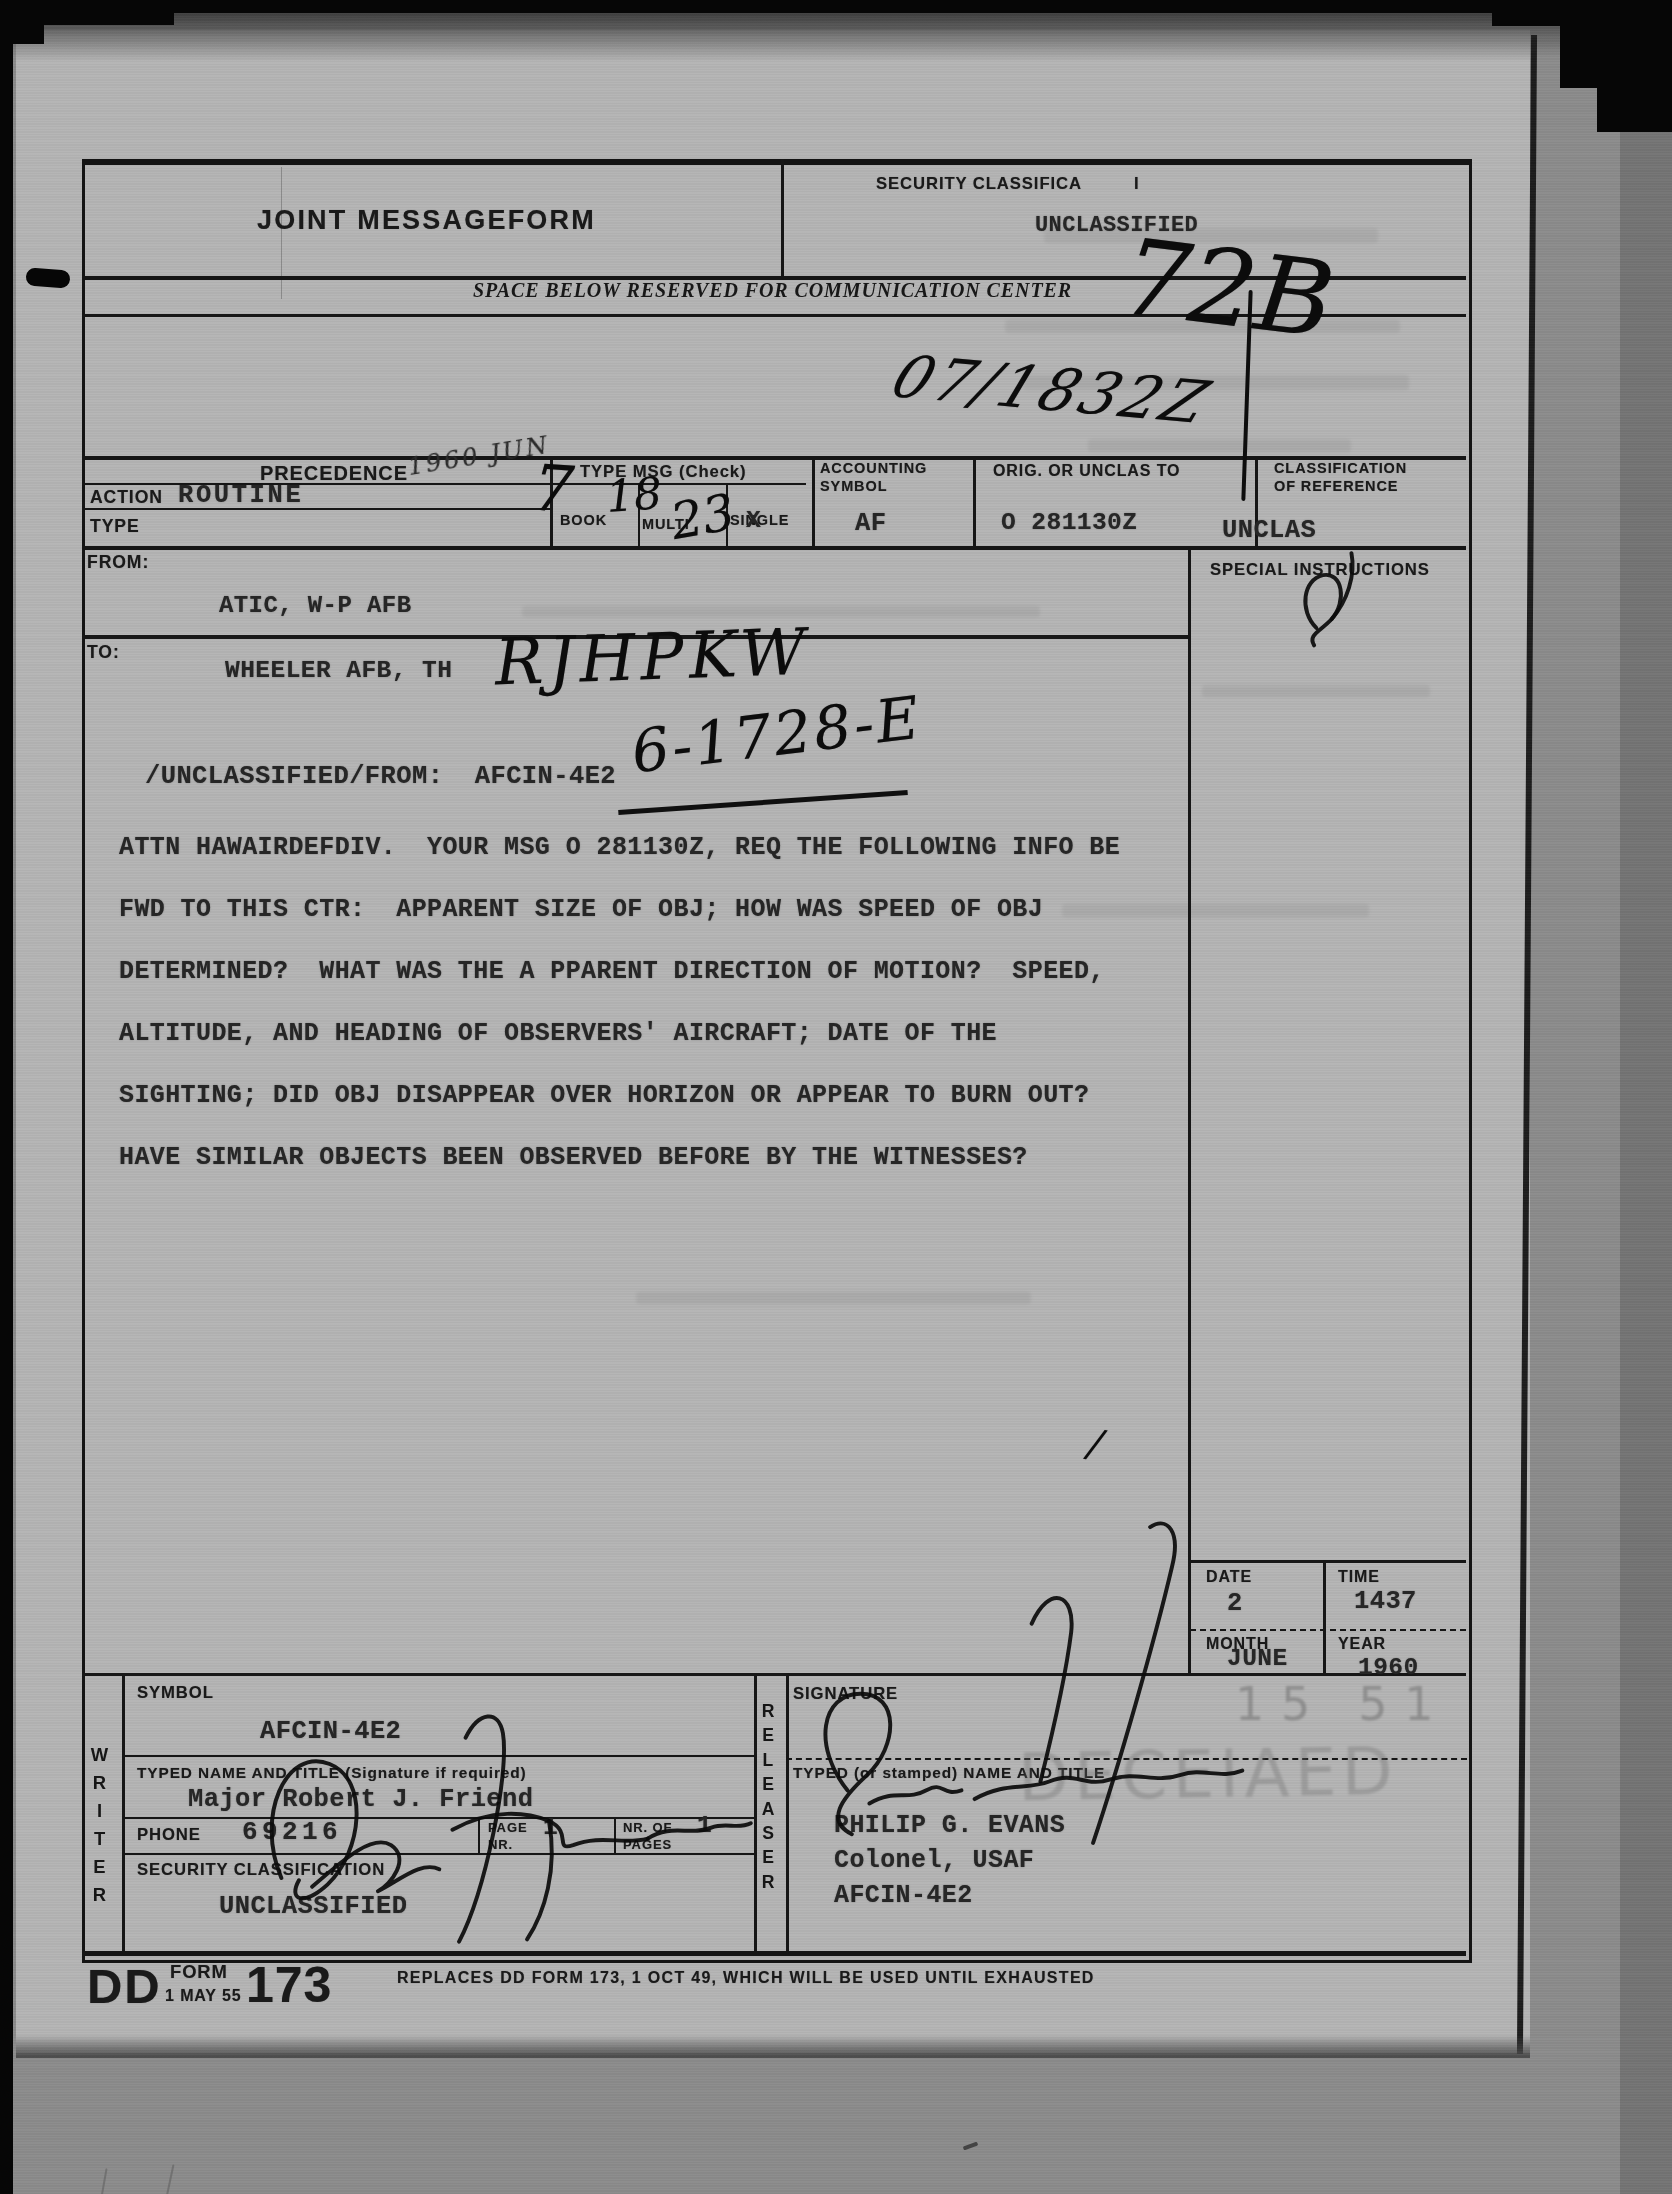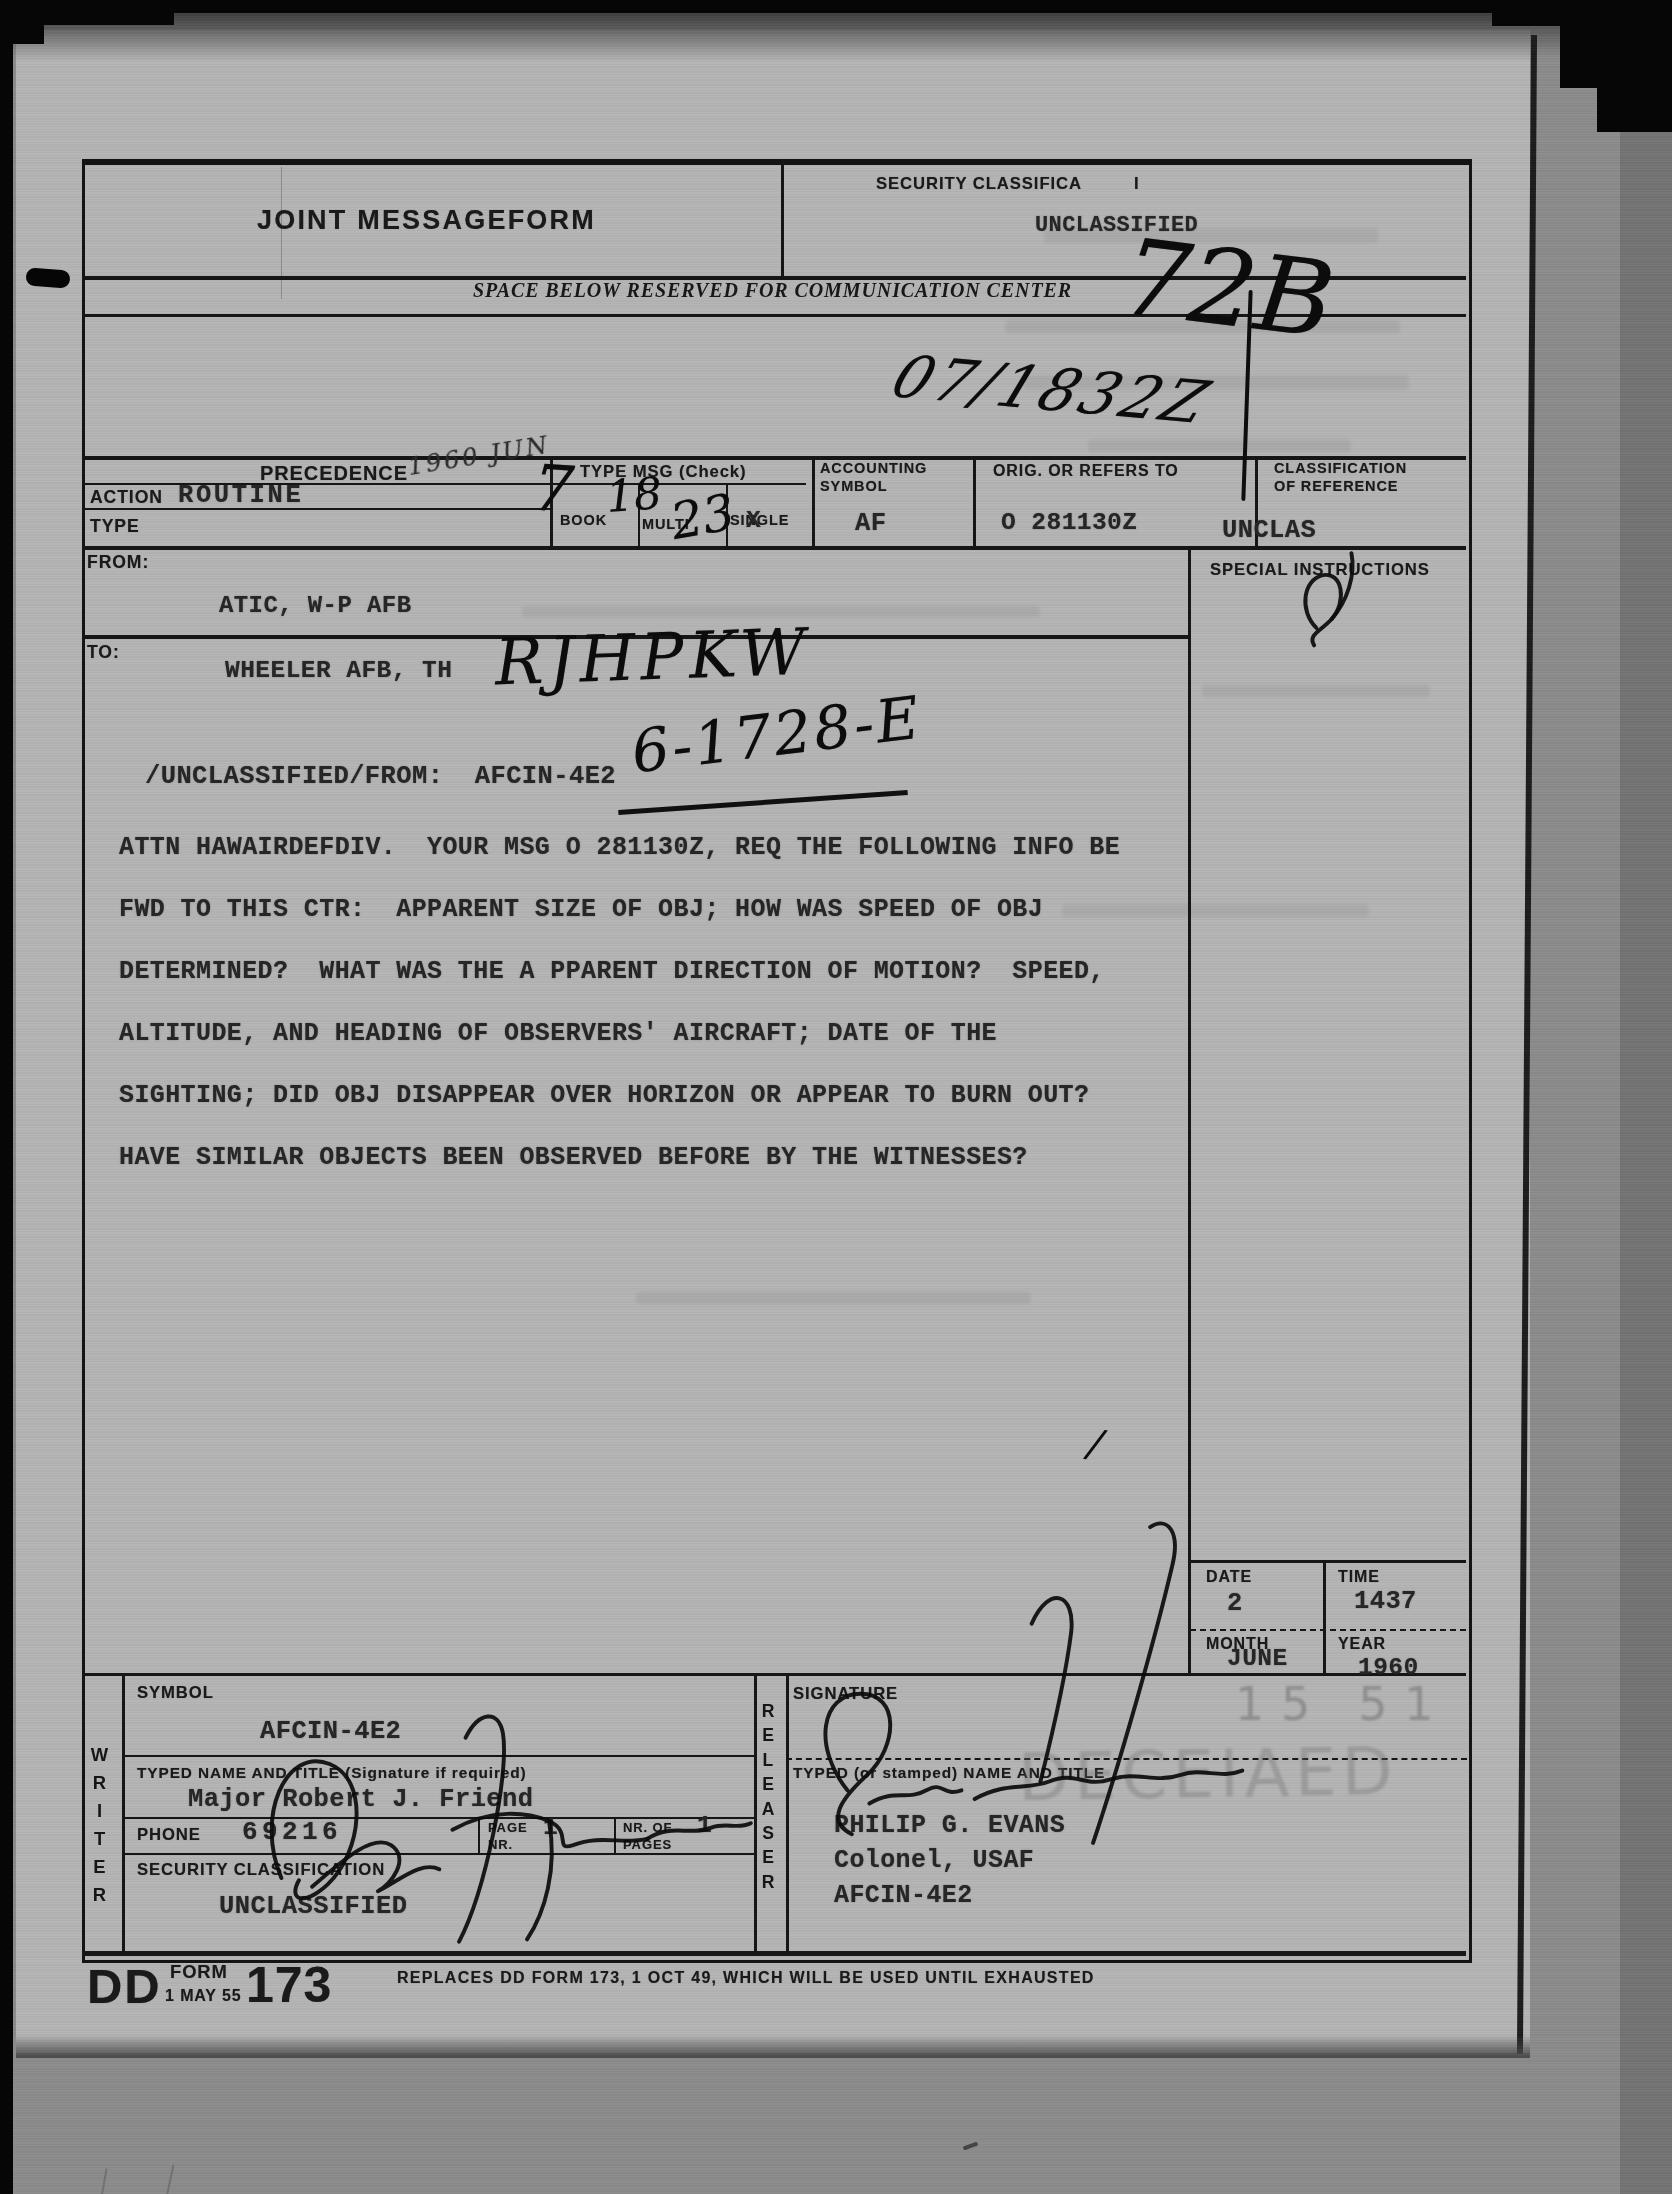--- a/index.html
+++ b/index.html
@@ -98,21 +98,21 @@
   <div class="a lbl" style="left:257px;top:205px;font-size:27px;letter-spacing:2.2px;">JOINT MESSAGEFORM</div>
   <div class="a lbl" style="left:876px;top:174px;font-size:16.7px;">SECURITY CLASSIFICA</div>
   <div class="a lbl" style="left:1134px;top:174px;font-size:16.7px;">I</div>
   <div class="a mono" style="left:1035px;top:213px;font-size:22px;">UNCLASSIFIED</div>
   <div class="a serifital" style="left:473px;top:279px;font-size:20px;letter-spacing:0.9px;">SPACE BELOW RESERVED FOR COMMUNICATION CENTER</div>
 
   <div class="a lbl" style="left:260px;top:462px;font-size:20px;">PRECEDENCE</div>
   <div class="a lbl" style="left:580px;top:462px;font-size:16.7px;">TYPE MSG (Check)</div>
   <div class="a lbl" style="left:820px;top:459px;font-size:14.5px;line-height:18.4px;">ACCOUNTING
 SYMBOL</div>
-  <div class="a lbl" style="left:993px;top:462px;font-size:16px;">ORIG. OR REFERS TO</div>
+  <div class="a lbl" style="left:993px;top:462px;font-size:16px;">ORIG. OR UNCLAS TO</div>
   <div class="a lbl" style="left:1274px;top:459px;font-size:14.5px;line-height:18.4px;">CLASSIFICATION
 OF REFERENCE</div>
   <div class="a lbl" style="left:90px;top:487px;font-size:17.6px;">ACTION</div>
   <div class="a lbl" style="left:90px;top:516px;font-size:17.6px;">TYPE</div>
   <div class="a lbl" style="left:560px;top:512px;font-size:14.5px;">BOOK</div>
   <div class="a lbl" style="left:642px;top:516px;font-size:14.5px;">MULTI</div>
   <div class="a lbl" style="left:730px;top:512px;font-size:14.5px;">SINGLE</div>
   <div class="a lbl" style="left:87px;top:552px;font-size:17.6px;">FROM:</div>
   <div class="a lbl" style="left:87px;top:642px;font-size:17.6px;">TO:</div>
   <div class="a lbl" style="left:1210px;top:560px;font-size:16.7px;">SPECIAL INSTRUCTIONS</div>

